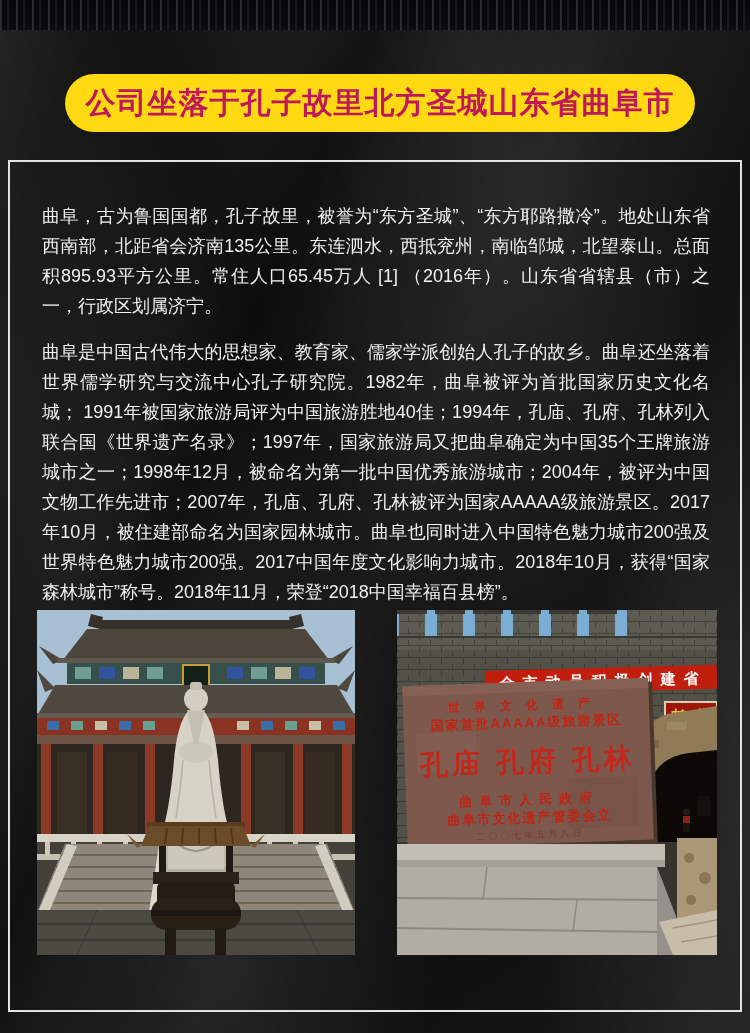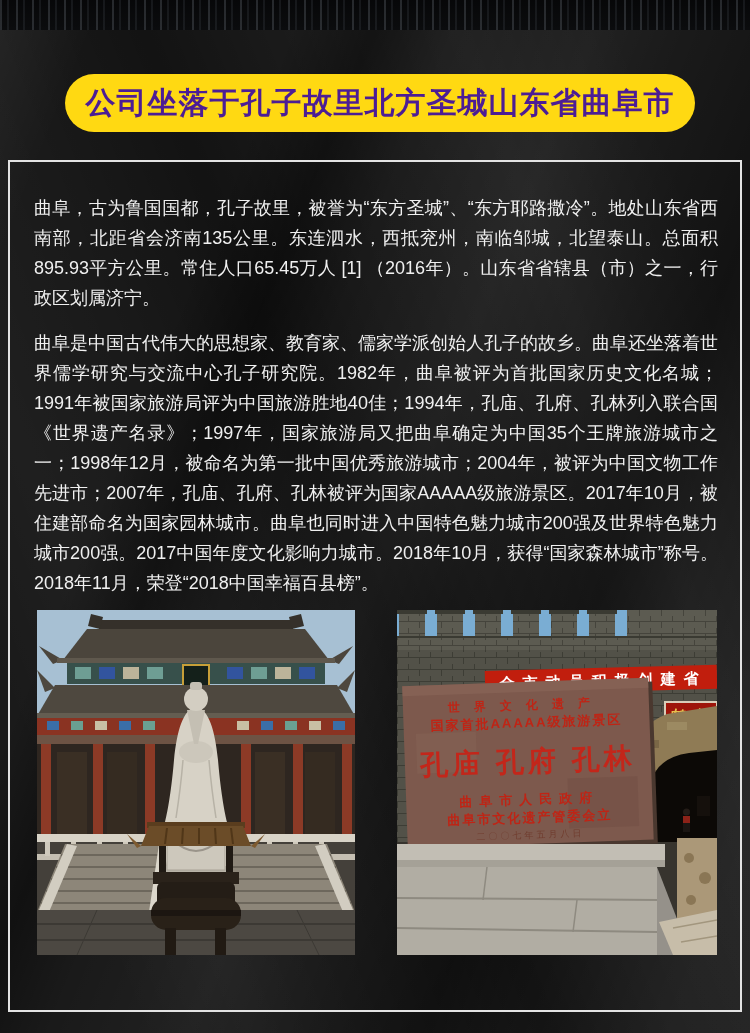--- a/index.html
+++ b/index.html
@@ -16,28 +16,28 @@
     position:absolute; left:0; top:0; width:750px; height:30px;
     background-color:#0b0c0e;
     background-image:
       repeating-linear-gradient(90deg, rgba(150,160,172,0.22) 0 2px, rgba(0,0,0,0) 2px 7px, rgba(90,98,108,0.18) 7px 9px, rgba(0,0,0,0) 9px 16px),
       linear-gradient(180deg, rgba(0,0,0,0.4), rgba(0,0,0,0));
   }
   .banner {
     position:absolute; left:65px; top:74px; width:630px; height:58px;
     background:#ffd912; border-radius:29px;
     display:flex; align-items:center; justify-content:center;
-    font-size:30px; font-weight:bold; color:#4c1d95; letter-spacing:1px;
+    font-size:30px; font-weight:bold; color:#be185d; letter-spacing:1px;
   }
   .panel {
     position:absolute; left:8px; top:160px; width:734px; height:852px;
     border:2px solid #e3e3e3;
   }
   .article { padding:23px 14px 0 16px; color:#f0f0f0; font-size:18px; line-height:30px; }
-  .article p { margin:8px; text-align:justify; }
+  .article p { margin:16px; text-align:justify; }
   .article p + p { margin-top:15px; }
   .photo { position:absolute; top:448px; margin:0; padding:0; line-height:0; }
   .photo-left  { left:27px;  width:318px; height:345px; }
   .photo-right { left:387px; width:320px; height:345px; }
   .photo svg { display:block; }
 </style>
 </head>
 <body>
 
 <div class="top-strip"></div>

